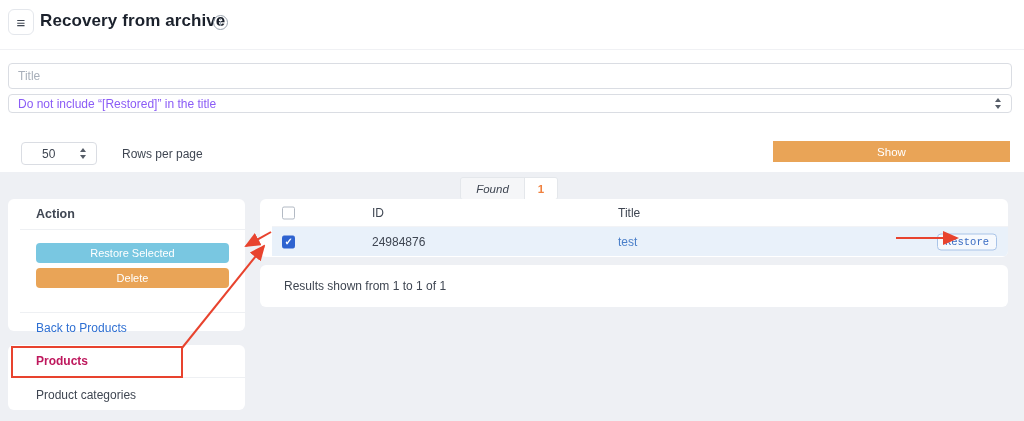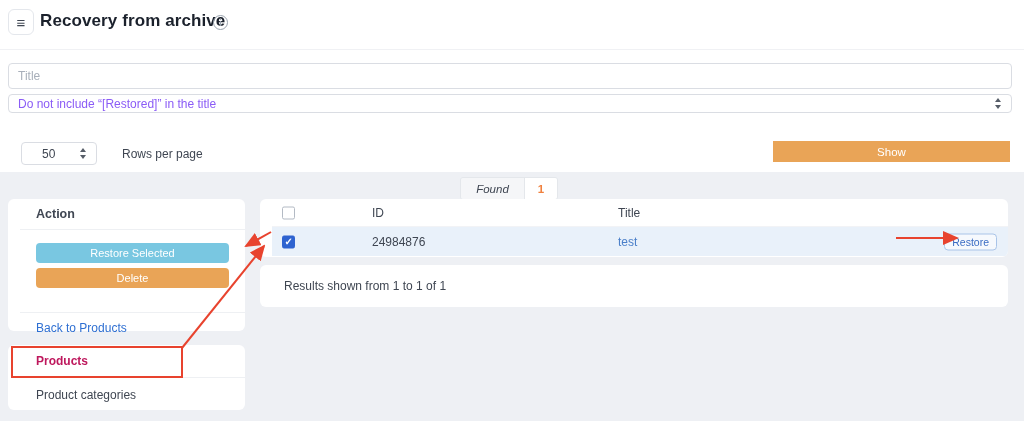--- a/index.html
+++ b/index.html
@@ -66,21 +66,21 @@
               border-radius:2px; background:#fff; cursor:pointer; }
   .checkbox.checked { background:#2e63d0; border-color:#2e63d0; }
   .checkbox.checked::after { content:"\2713"; position:absolute; left:1.5px; top:-0.5px; color:#fff; font-size:10px; font-weight:700; }
   .cell { position:absolute; top:50%; transform:translateY(-50%); font-size:12px; color:#3f4652; }
   .cell-id { left:100px; }
   .cell-title { left:346px; }
   .t-head .cell { font-weight:400; }
   .cell-link { color:#4a7fc9; cursor:pointer; }
   .restore-btn { position:absolute; right:11px; top:50%; transform:translateY(-50%); height:17px; padding:0 7px;
                  background:#f6f9fd; border:1px solid #a9c4e8; border-radius:4px; color:#3a6cc3; font-size:10.5px;
-                 font-family:Liberation Sans, sans-serif; cursor:pointer; }
+                 font-family:Liberation Mono, monospace; cursor:pointer; }
   .results-panel { left:260px; top:265px; width:748px; height:42px; display:flex; align-items:center; padding-left:24px;
                    font-size:12px; color:#3f4652; }
 
   
   .annotations { position:absolute; inset:0; width:1024px; height:421px; pointer-events:none; }
 </style>
 </head>
 <body>
 
 <div class="page">

